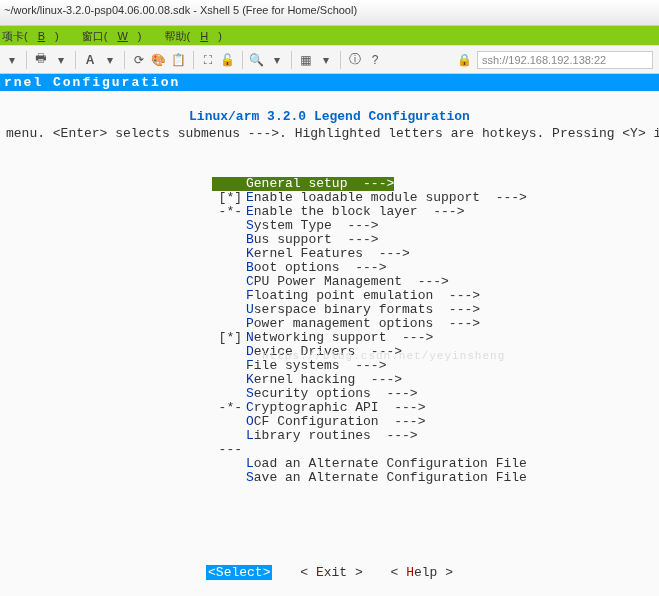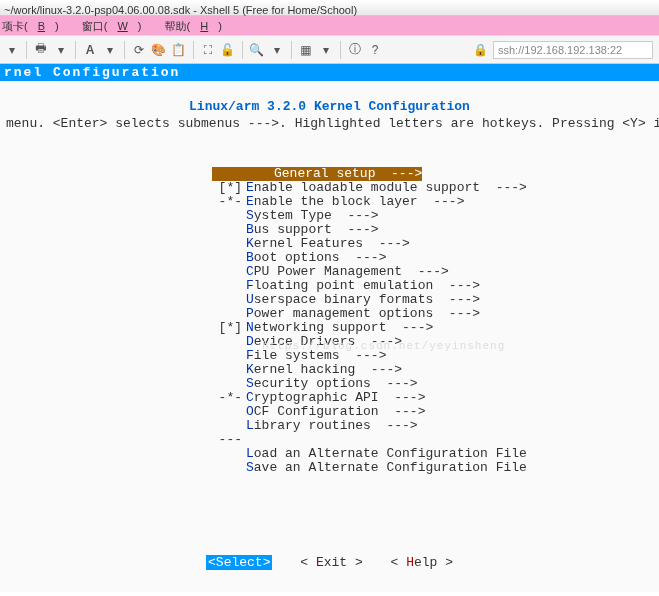--- a/index.html
+++ b/index.html
@@ -1,34 +1,34 @@
 <!DOCTYPE html>
 <html><head>
 <meta charset="utf-8">
 <style>
 * { margin:0; padding:0; box-sizing:border-box; }
 body { width:659px; height:596px; background:#fff; font-family:Tahoma,Arial,sans-serif; font-size:11px; overflow:hidden; }
-.titlebar { background:linear-gradient(#fff,#e8e8e8); height:16px; line-height:20px; padding-left:4px; color:#333; font-size:11px; border-bottom:1px solid #ccc; }
-.menubar { height:20px; line-height:20px; padding-left:2px; background:#f9a8d4; border-bottom:1px solid #ddd; }
+.titlebar { background:linear-gradient(#fff,#e8e8e8); height:26px; line-height:20px; padding-left:4px; color:#333; font-size:11px; border-bottom:1px solid #ccc; }
+.menubar { height:20px; line-height:20px; padding-left:2px; background:#84cc16; border-bottom:1px solid #ddd; }
 .menubar span { margin-right:10px; color:#333; }
 .menubar .hot { text-decoration:underline; }
 .toolbar { height:28px; background:#f5f5f5; border-bottom:1px solid #ccc; display:flex; align-items:center; padding-left:4px; gap:4px; }
 .toolbar .sep { width:1px; height:18px; background:#ccc; margin:0 2px; }
 .toolbar .ico { width:16px; height:16px; display:inline-flex; align-items:center; justify-content:center; color:#555; font-size:12px; }
 .toolbar .addr { margin-left:auto; display:flex; align-items:center; gap:4px; padding-right:6px; }
-.toolbar .addr input { width:160px; height:18px; border:1px solid #ccc; padding:0 4px; font-size:11px; color:#888; }
+.toolbar .addr input { width:176px; height:18px; border:1px solid #ccc; padding:0 4px; font-size:11px; color:#888; }
 .term-area { background:#fafafa; height:528px; position:relative; font-family:"Courier New",monospace; font-size:13px; }
 .kcfg-hdr { background:#0099ff; color:#fff; padding:1px 4px; font-weight:bold; letter-spacing:2px; }
 .kcfg-title { text-align:center; color:#0066cc; margin-top:18px; font-weight:bold; }
 .kcfg-help { color:#333; padding:0 6px; margin-top:2px; white-space:nowrap; overflow:hidden; }
 .menu-list { margin-top:36px; margin-left:212px; line-height:14px; }
 .menu-list .row { white-space:pre; color:#333; }
 .menu-list .row .prefix { display:inline-block; width:30px; text-align:right; margin-right:4px; }
 .menu-list .row .hk { color:#0033aa; }
-.menu-list .row.sel { background:#a16207; color:#fff; display:inline-block;padding-left:28px; }
+.menu-list .row.sel { background:#4d7c0f; color:#fff; display:inline-block; }
 .menu-list .row.sel .prefix { background:#00cc33; }
 .menu-list .row.sel .hk { color:#fff; }
 .btn-bar { text-align:center; margin-top:80px; color:#333; }
 .btn-bar .btn { margin:0 10px; }
 .btn-bar .btn.sel { background:#0099ff; color:#fff; padding:0 2px; }
 .btn-bar .hk { color:#aa0000; }
 .btn-bar .btn.sel .hk { color:#fff; }
 .watermark { position:absolute; top:276px; left:230px; color:#ddd; font-size:11px; letter-spacing:1px; z-index:0;margin-left:32px; }
 </style>
 </head>
@@ -71,21 +71,21 @@
   <div class="addr">
     <span class="ico">🔒</span>
     <input value="ssh://192.168.192.138:22" style="">
   </div>
 </div>
 
 <div class="term-area">
   <div class="watermark">https://blog.csdn.net/yeyinsheng</div>
 
   <div class="kcfg-hdr">rnel Configuration</div>
-  <div class="kcfg-title">Linux/arm 3.2.0 Kernel Configuration</div>
+  <div class="kcfg-title">Linux/arm 3.2.0 Legend Configuration</div>
   <div class="kcfg-help">menu.  &lt;Enter&gt; selects submenus ---&gt;.  Highlighted letters are hotkeys.  Pressing &lt;Y&gt; includes, &lt;N&gt; e</div>
 
   <div class="menu-list" id="menu-list"><div class="row sel"><span class="prefix"></span><span class="hk">G</span><span>eneral setup  ---&gt;</span></div><div class="row"><span class="prefix">[*]</span><span class="hk">E</span><span>nable loadable module support  ---&gt;</span></div><div class="row"><span class="prefix">-*-</span><span class="hk">E</span><span>nable the block layer  ---&gt;</span></div><div class="row"><span class="prefix"></span><span class="hk">S</span><span>ystem Type  ---&gt;</span></div><div class="row"><span class="prefix"></span><span class="hk">B</span><span>us support  ---&gt;</span></div><div class="row"><span class="prefix"></span><span class="hk">K</span><span>ernel Features  ---&gt;</span></div><div class="row"><span class="prefix"></span><span class="hk">B</span><span>oot options  ---&gt;</span></div><div class="row"><span class="prefix"></span><span class="hk">C</span><span>PU Power Management  ---&gt;</span></div><div class="row"><span class="prefix"></span><span class="hk">F</span><span>loating point emulation  ---&gt;</span></div><div class="row"><span class="prefix"></span><span class="hk">U</span><span>serspace binary formats  ---&gt;</span></div><div class="row"><span class="prefix"></span><span class="hk">P</span><span>ower management options  ---&gt;</span></div><div class="row"><span class="prefix">[*]</span><span class="hk">N</span><span>etworking support  ---&gt;</span></div><div class="row"><span class="prefix"></span><span class="hk">D</span><span>evice Drivers  ---&gt;</span></div><div class="row"><span class="prefix"></span><span class="hk">F</span><span>ile systems  ---&gt;</span></div><div class="row"><span class="prefix"></span><span class="hk">K</span><span>ernel hacking  ---&gt;</span></div><div class="row"><span class="prefix"></span><span class="hk">S</span><span>ecurity options  ---&gt;</span></div><div class="row"><span class="prefix">-*-</span><span class="hk">C</span><span>ryptographic API  ---&gt;</span></div><div class="row"><span class="prefix"></span><span class="hk">O</span><span>CF Configuration  ---&gt;</span></div><div class="row"><span class="prefix"></span><span class="hk">L</span><span>ibrary routines  ---&gt;</span></div><div class="row"><span class="prefix">---</span></div><div class="row"><span class="prefix"></span><span class="hk">L</span><span>oad an Alternate Configuration File</span></div><div class="row"><span class="prefix"></span><span class="hk">S</span><span>ave an Alternate Configuration File</span></div></div>
 
   <div class="btn-bar">
     <span class="btn sel"><span>&lt;</span><span class="hk">S</span><span>elect&gt;</span></span>
     <span class="btn"><span>&lt; </span><span class="hk">E</span><span>xit &gt;</span></span>
     <span class="btn"><span>&lt; </span><span class="hk">H</span><span>elp &gt;</span></span>
   </div>
 </div>

